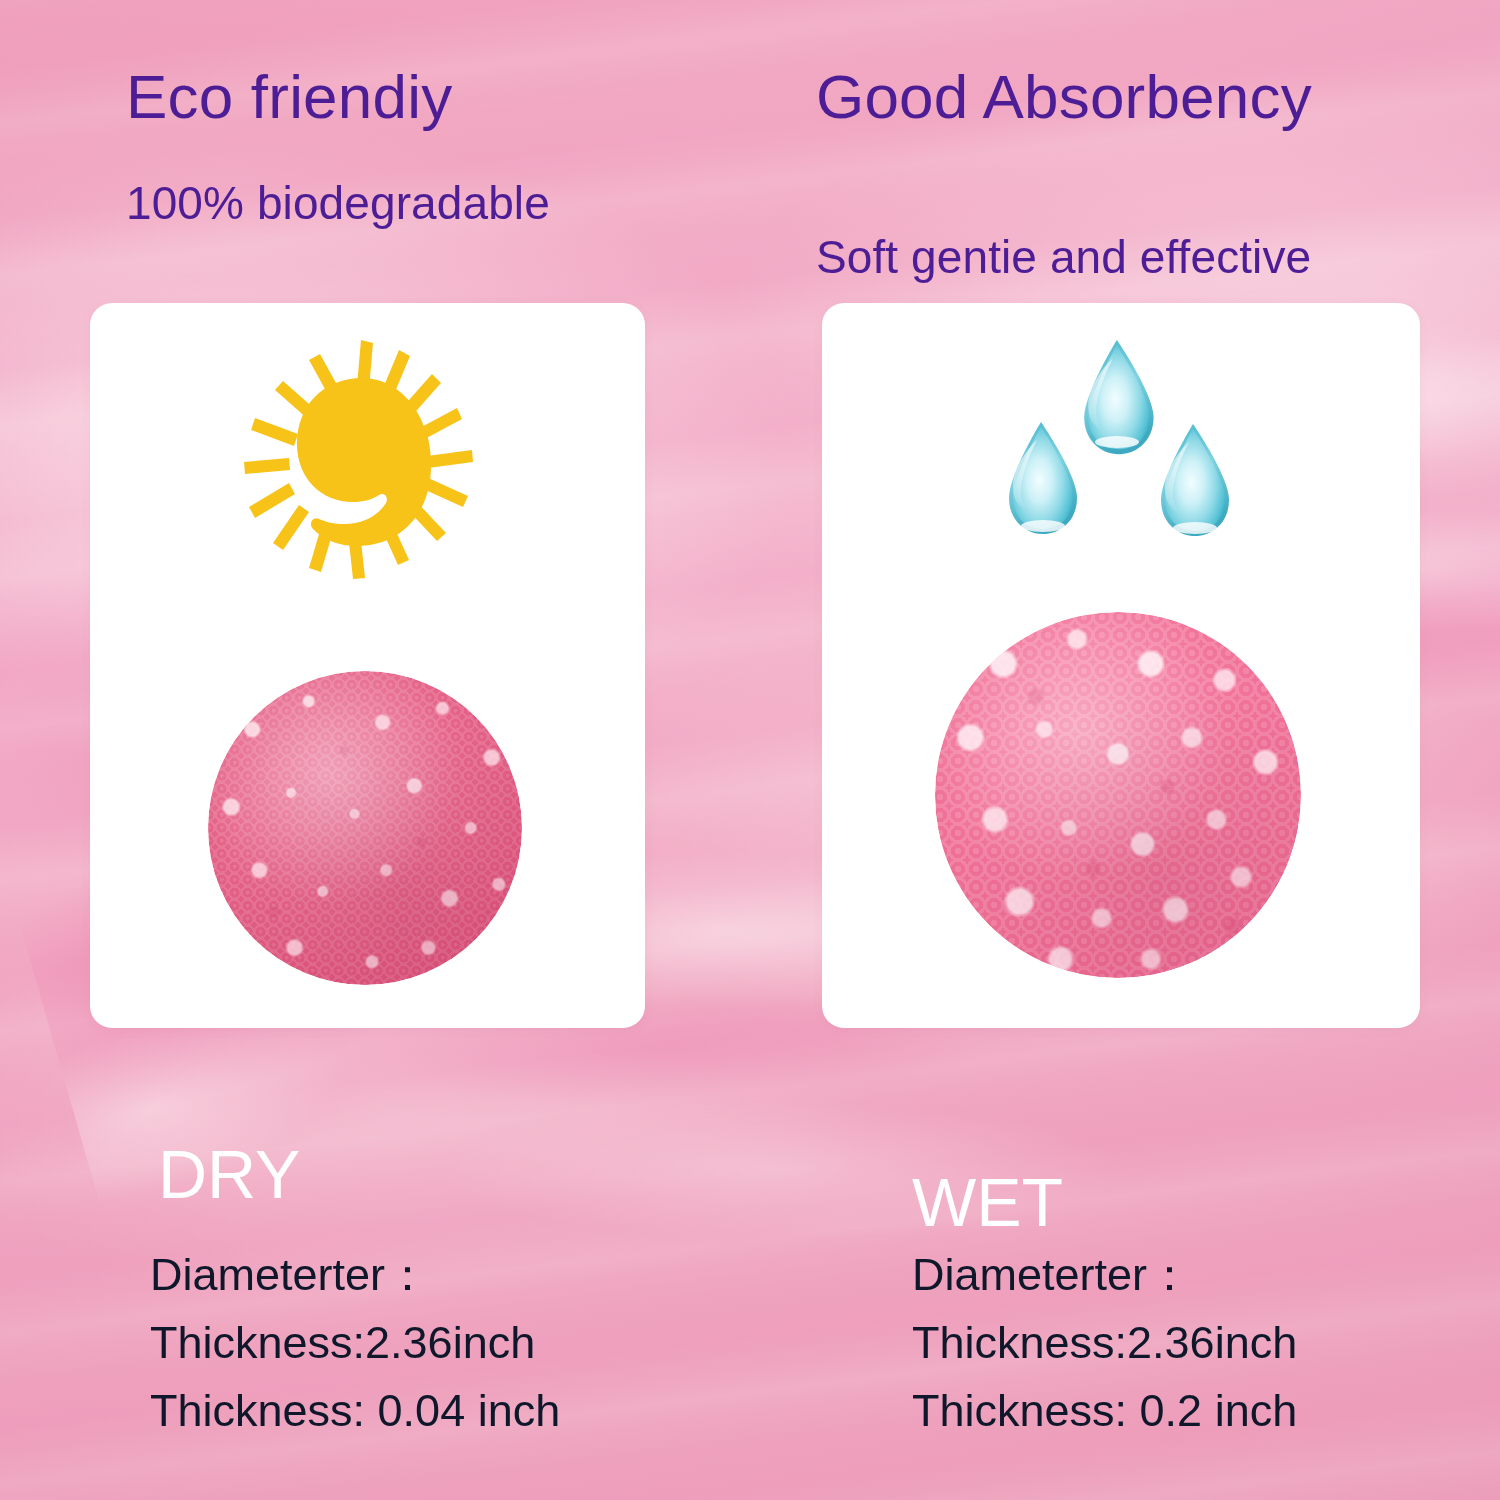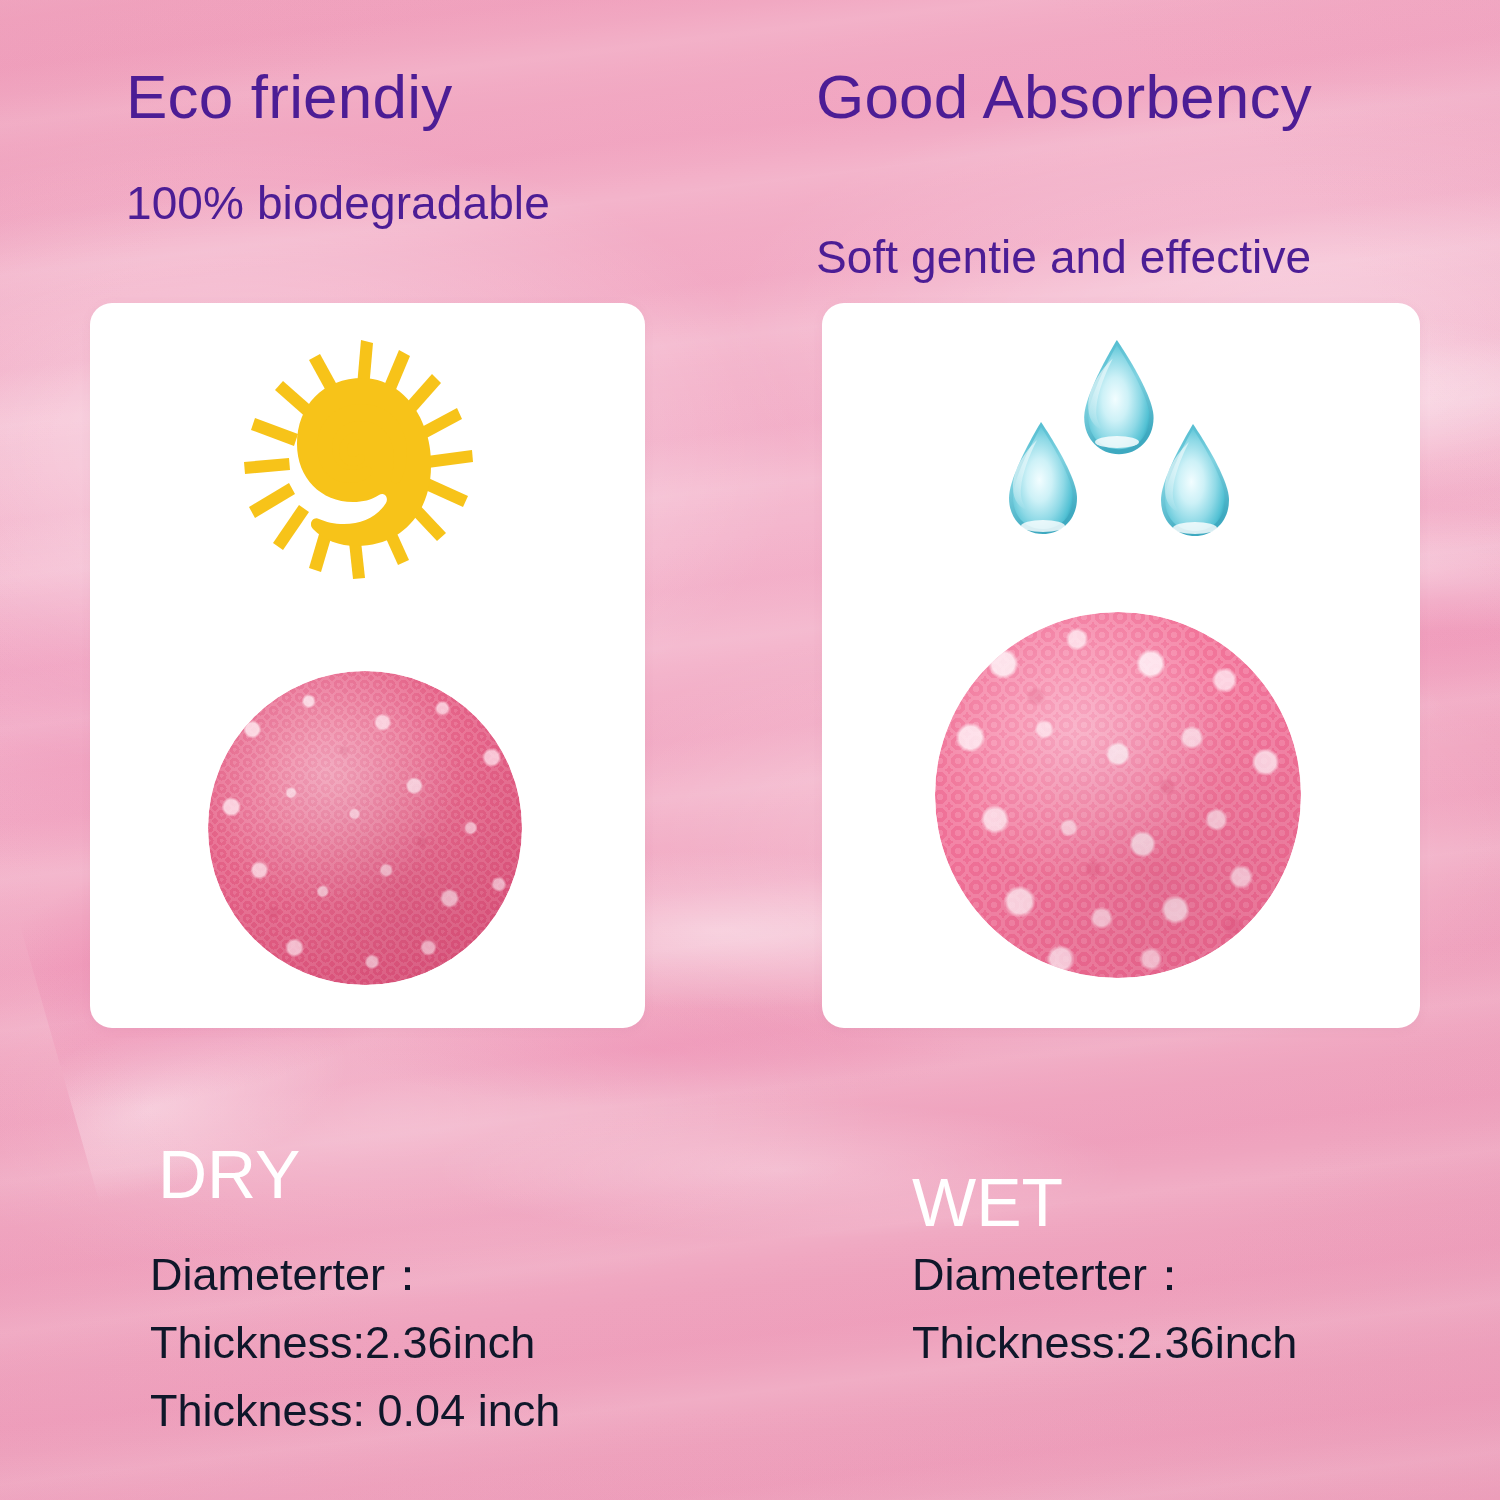--- a/index.html
+++ b/index.html
@@ -307,14 +307,15 @@
   </div>
 
   <div class="col-label" id="dry-label">DRY</div>
   <div class="spec" id="dry-spec-0">Diameterter：</div>
   <div class="spec" id="dry-spec-1">Thickness:2.36inch</div>
   <div class="spec" id="dry-spec-2">Thickness: 0.04 inch</div>
 
   <div class="col-label" id="wet-label">WET</div>
   <div class="spec" id="wet-spec-0">Diameterter：</div>
   <div class="spec" id="wet-spec-1">Thickness:2.36inch</div>
+  <div class="spec" id="wet-spec-2">Thickness: 0.2 inch</div>
 
 </div>
 
 </body></html>

